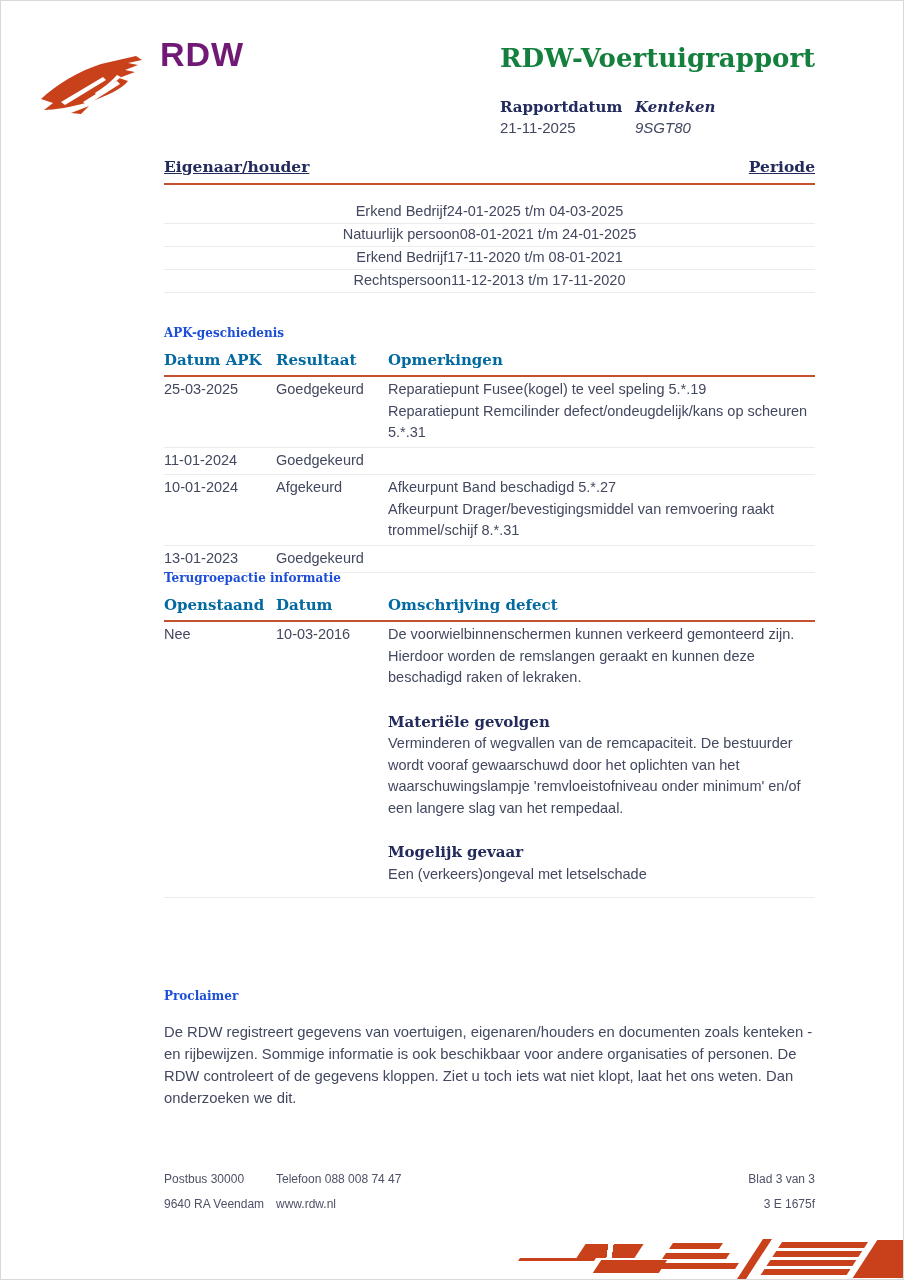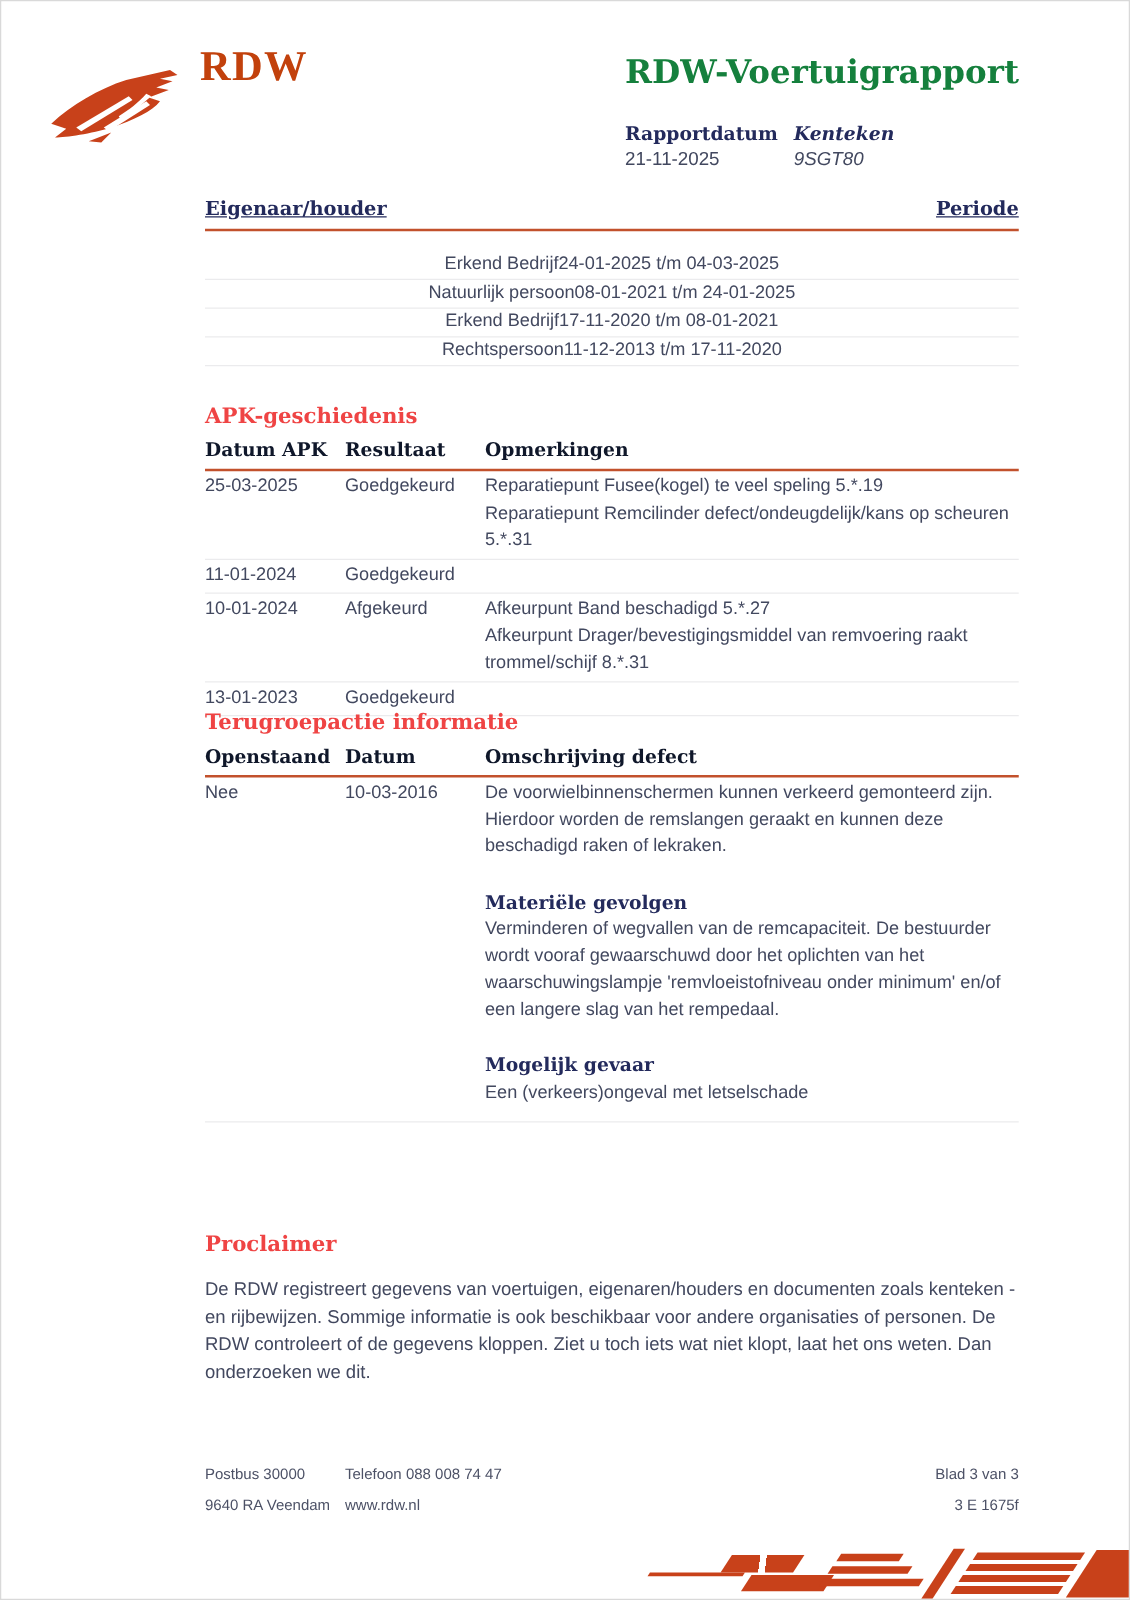--- a/index.html
+++ b/index.html
@@ -11,46 +11,46 @@
     box-sizing:border-box;
     overflow:hidden;
     font-family:"Liberation Sans",sans-serif;
     color:#42485f;
   }
 
   
   .logo-swoosh{position:absolute;left:36px;top:50px;width:112px;height:68px;}
   .logo-text{
     position:absolute;left:159px;top:34px;
-    font-family:Liberation Serif, serif;font-weight:bold;
-    font-size:34px;color:#c2410c;letter-spacing:1px;
+    font-family:Liberation Sans, sans-serif;font-weight:bold;
+    font-size:34px;color:#701a75;letter-spacing:1px;
   }
   .doc-title{
     position:absolute;left:499px;top:42px;
     font-family:"DejaVu Serif",serif;font-weight:bold;
     font-size:26px;color:#15803d;white-space:nowrap;
   }
   .meta-label{
     position:absolute;top:97px;
     font-family:"DejaVu Serif",serif;font-weight:bold;
     font-size:15px;color:#232a5c;
   }
   .meta-value{position:absolute;top:118px;font-size:15px;color:#42485f;}
   .meta-1{left:499px;} .meta-2{left:634px;font-style:italic;}
 
   
   .section{position:absolute;left:163px;width:651px;}
   .section-title{
     font-family:"DejaVu Serif",serif;font-weight:bold;
-    font-size:17px;color:#ef4444;line-height:19px;
+    font-size:12px;color:#1d4ed8;line-height:19px;
   }
   .tbl-head{
     display:grid;grid-template-columns:112px 112px 1fr;
     font-family:"DejaVu Serif",serif;font-weight:bold;
-    font-size:15px;color:#0f172a;
+    font-size:15px;color:#0369a1;
     padding:5px 0 6px 0;
     border-bottom:2px solid #c2512c;
   }
   .row-sep{border-bottom:1px solid #ebebed;}
 
   
   .owner-head{
     display:flex;justify-content:space-between;
     font-family:"DejaVu Serif",serif;font-weight:bold;
     font-size:15.5px;color:#232a5c;

